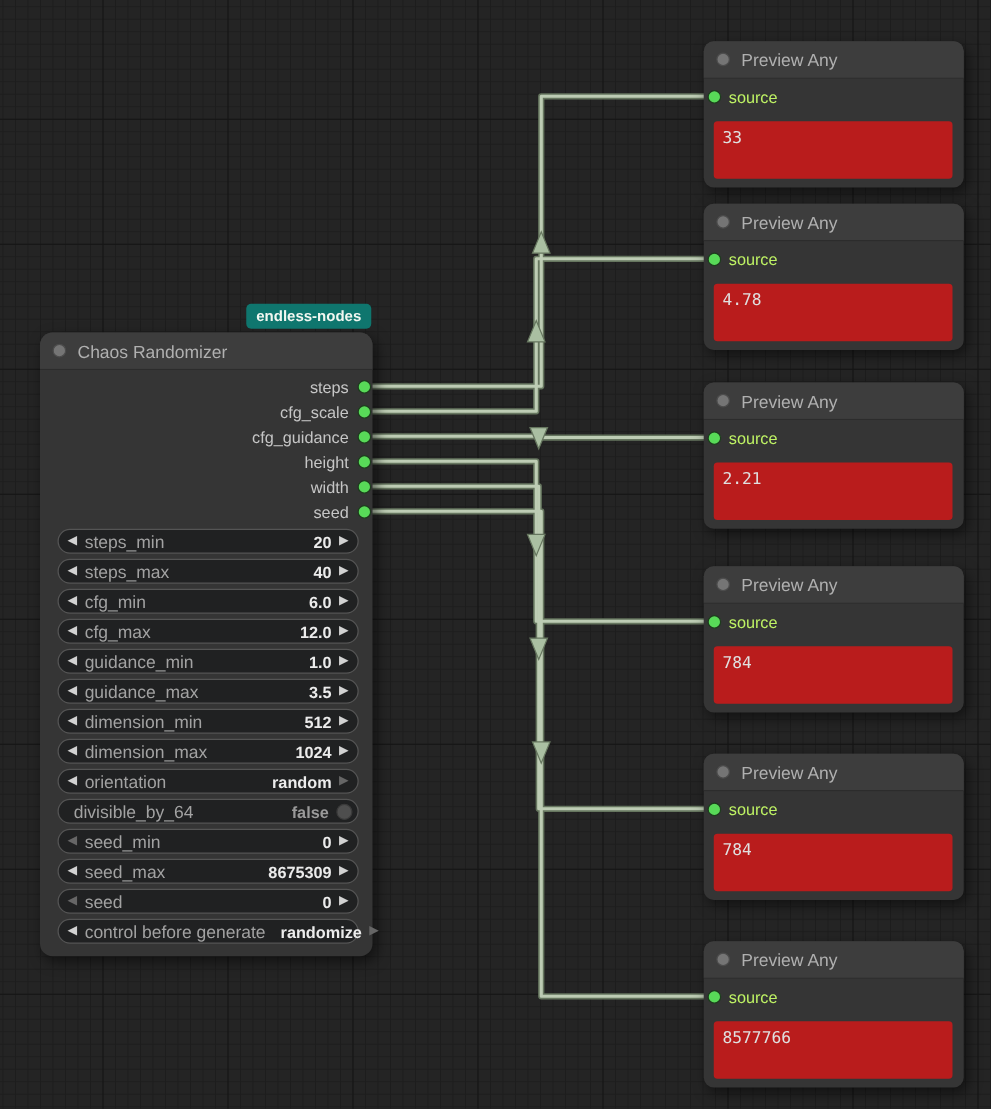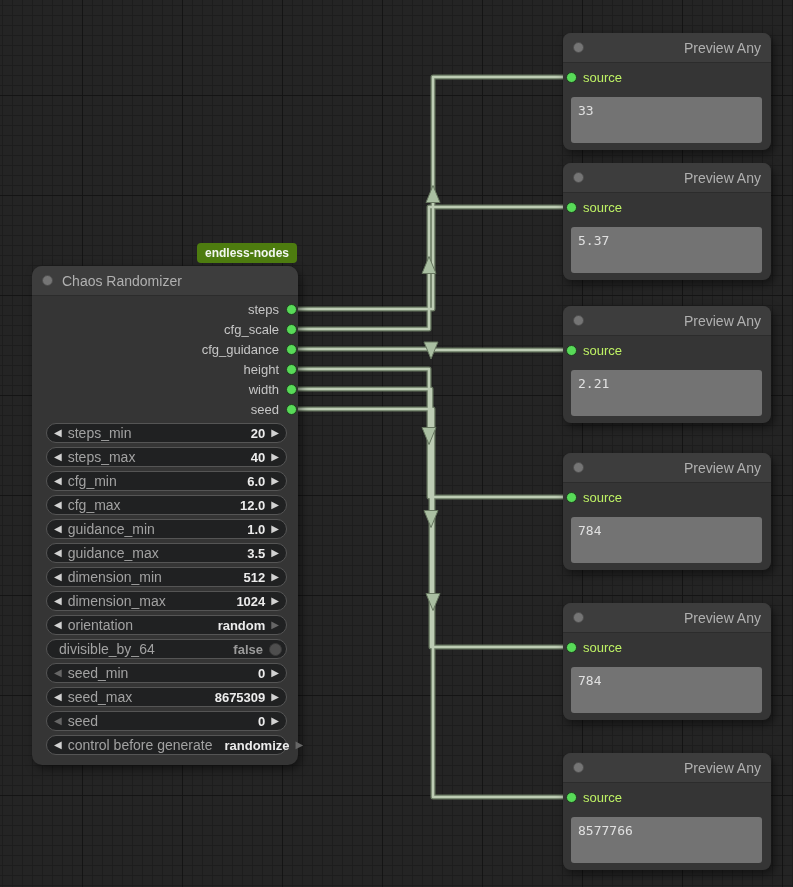--- a/index.html
+++ b/index.html
@@ -24,21 +24,21 @@
     height:30px;display:flex;align-items:center;gap:9px;padding:0 10px;
     background:#3d3d3d;border-radius:10px 10px 0 0;border-bottom:1px solid #2c2c2c;
     box-sizing:border-box;
   }
   .n-title{font-size:14px;color:#b0b0b0;white-space:nowrap;}
   .dot{display:inline-block;width:11px;height:11px;border-radius:50%;box-sizing:border-box;flex:0 0 auto;}
   .dot.gray{background:#757575;border:1px solid #4c4c4c;}
   .dot.green{background:#58da58;border:1px solid #1e3c1e;}
   .badge{
     position:absolute;top:-23px;right:1px;height:20px;line-height:20px;
-    padding:0 8px;border-radius:4px;background:#4d7c0f;color:#f2f7f1;
+    padding:0 8px;border-radius:4px;background:#0f766e;color:#f2f7f1;
     font-size:12px;font-weight:bold;white-space:nowrap;
   }
   
   .outputs{margin-top:3px;}
   .out-row{display:flex;align-items:center;justify-content:flex-end;height:20px;padding-right:1px;}
   .out-label{font-size:13px;color:#c6c6c6;margin-right:7px;}
   .widgets{margin-top:4px;padding:0 11px 0 14px;}
   .widget{
     display:flex;align-items:center;height:20px;margin-bottom:4px;
     background:#202122;border:1px solid #555;border-radius:10px;
@@ -48,27 +48,27 @@
   .warrow.dim{color:#666;}
   .wlabel{font-size:14px;color:#a2a2a2;white-space:nowrap;flex:0 0 auto;}
   .wspacer{flex:1;}
   .wvalue{font-size:13px;color:#ececec;font-weight:600;white-space:nowrap;flex:0 0 auto;}
   .wvalue.dim{color:#9a9a9a;font-weight:700;}
   .widget.no-arrows{padding-left:12px;}
   .knob{display:none;width:13px;height:13px;border-radius:50%;background:#4e4e4e;border:1px solid #3a3a3a;box-sizing:border-box;flex:0 0 auto;margin-right:-3px;}
   .widget.toggle .knob{display:inline-block;}
   
   .preview-node{width:208px;height:117px;border-radius:8px;}
-  .pn-header{border-radius:8px 8px 0 0;justify-content:space-between;}
+  .pn-header{border-radius:8px 8px 0 0;}
   .pn-source{position:relative;height:28px;display:flex;align-items:center;}
   .pn-source .dot{position:absolute;left:3px;top:9px;}
   .src-label{font-size:13px;color:#bef264;margin-left:20px;}
   .pn-box{
     position:absolute;left:8px;top:64px;width:191px;height:46px;
-    background:#737373;border-radius:3px;box-sizing:border-box;padding:4px 7px;
+    background:#b91c1c;border-radius:3px;box-sizing:border-box;padding:4px 7px;
   }
   .pn-value{font-family:"DejaVu Sans Mono",monospace;font-size:13px;color:#e0e0e0;}
 </style>
 </head>
 <body>
 
 <div id="canvas">
   <svg id="wires" width="793" height="887">
       <path d="M292 309 L433 309 L433 77 L571 77" fill="none" stroke="#66765f" stroke-width="5" stroke-linejoin="round"></path>
       <path d="M292 329 L429 329 L429 207 L571 207" fill="none" stroke="#66765f" stroke-width="5" stroke-linejoin="round"></path>
@@ -274,21 +274,21 @@
   <div class="node preview-node" style="left: 563px; top: 163px;">
     <div class="n-header pn-header">
       <span class="dot gray"></span>
       <span class="n-title">Preview Any</span>
     </div>
     <div class="pn-source">
       <span class="dot green"></span>
       <span class="src-label">source</span>
     </div>
     <div class="pn-box">
-      <span class="pn-value">5.37</span>
+      <span class="pn-value">4.78</span>
     </div>
   </div>
 
   <div class="node preview-node" style="left: 563px; top: 306px;">
     <div class="n-header pn-header">
       <span class="dot gray"></span>
       <span class="n-title">Preview Any</span>
     </div>
     <div class="pn-source">
       <span class="dot green"></span>

